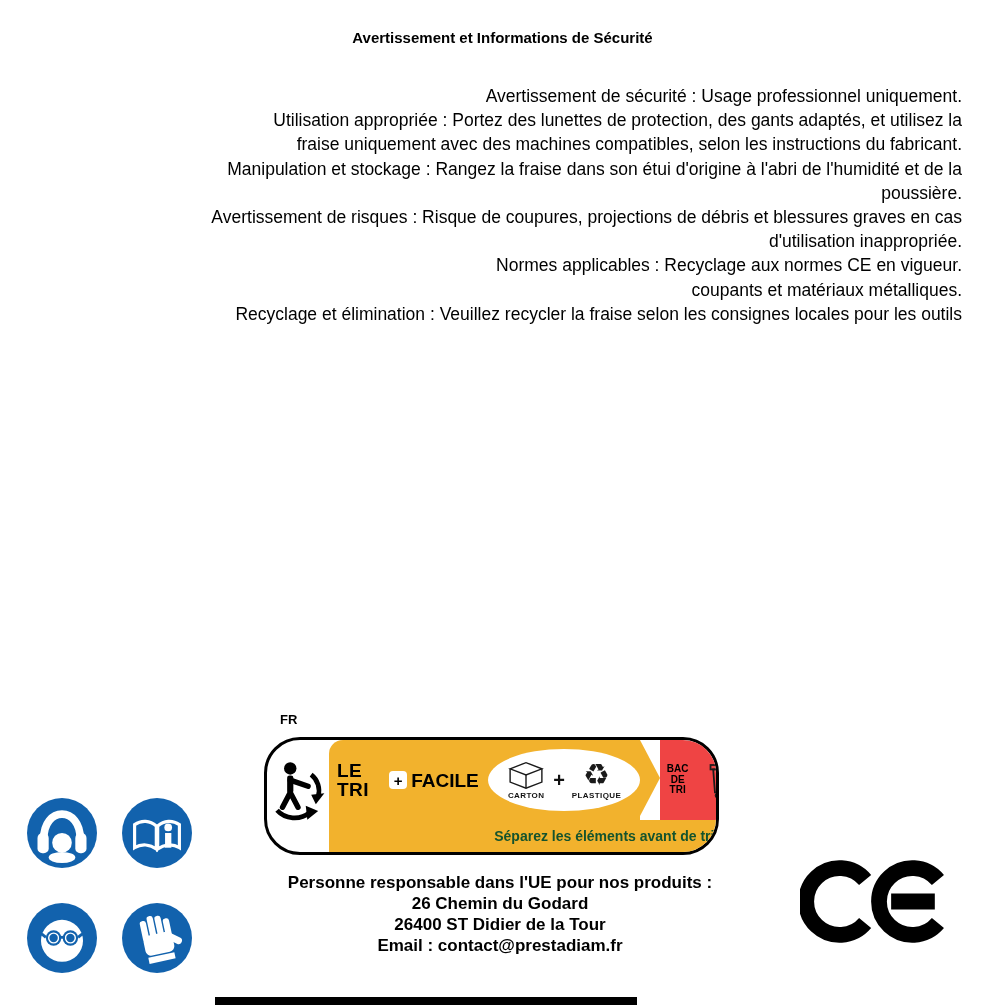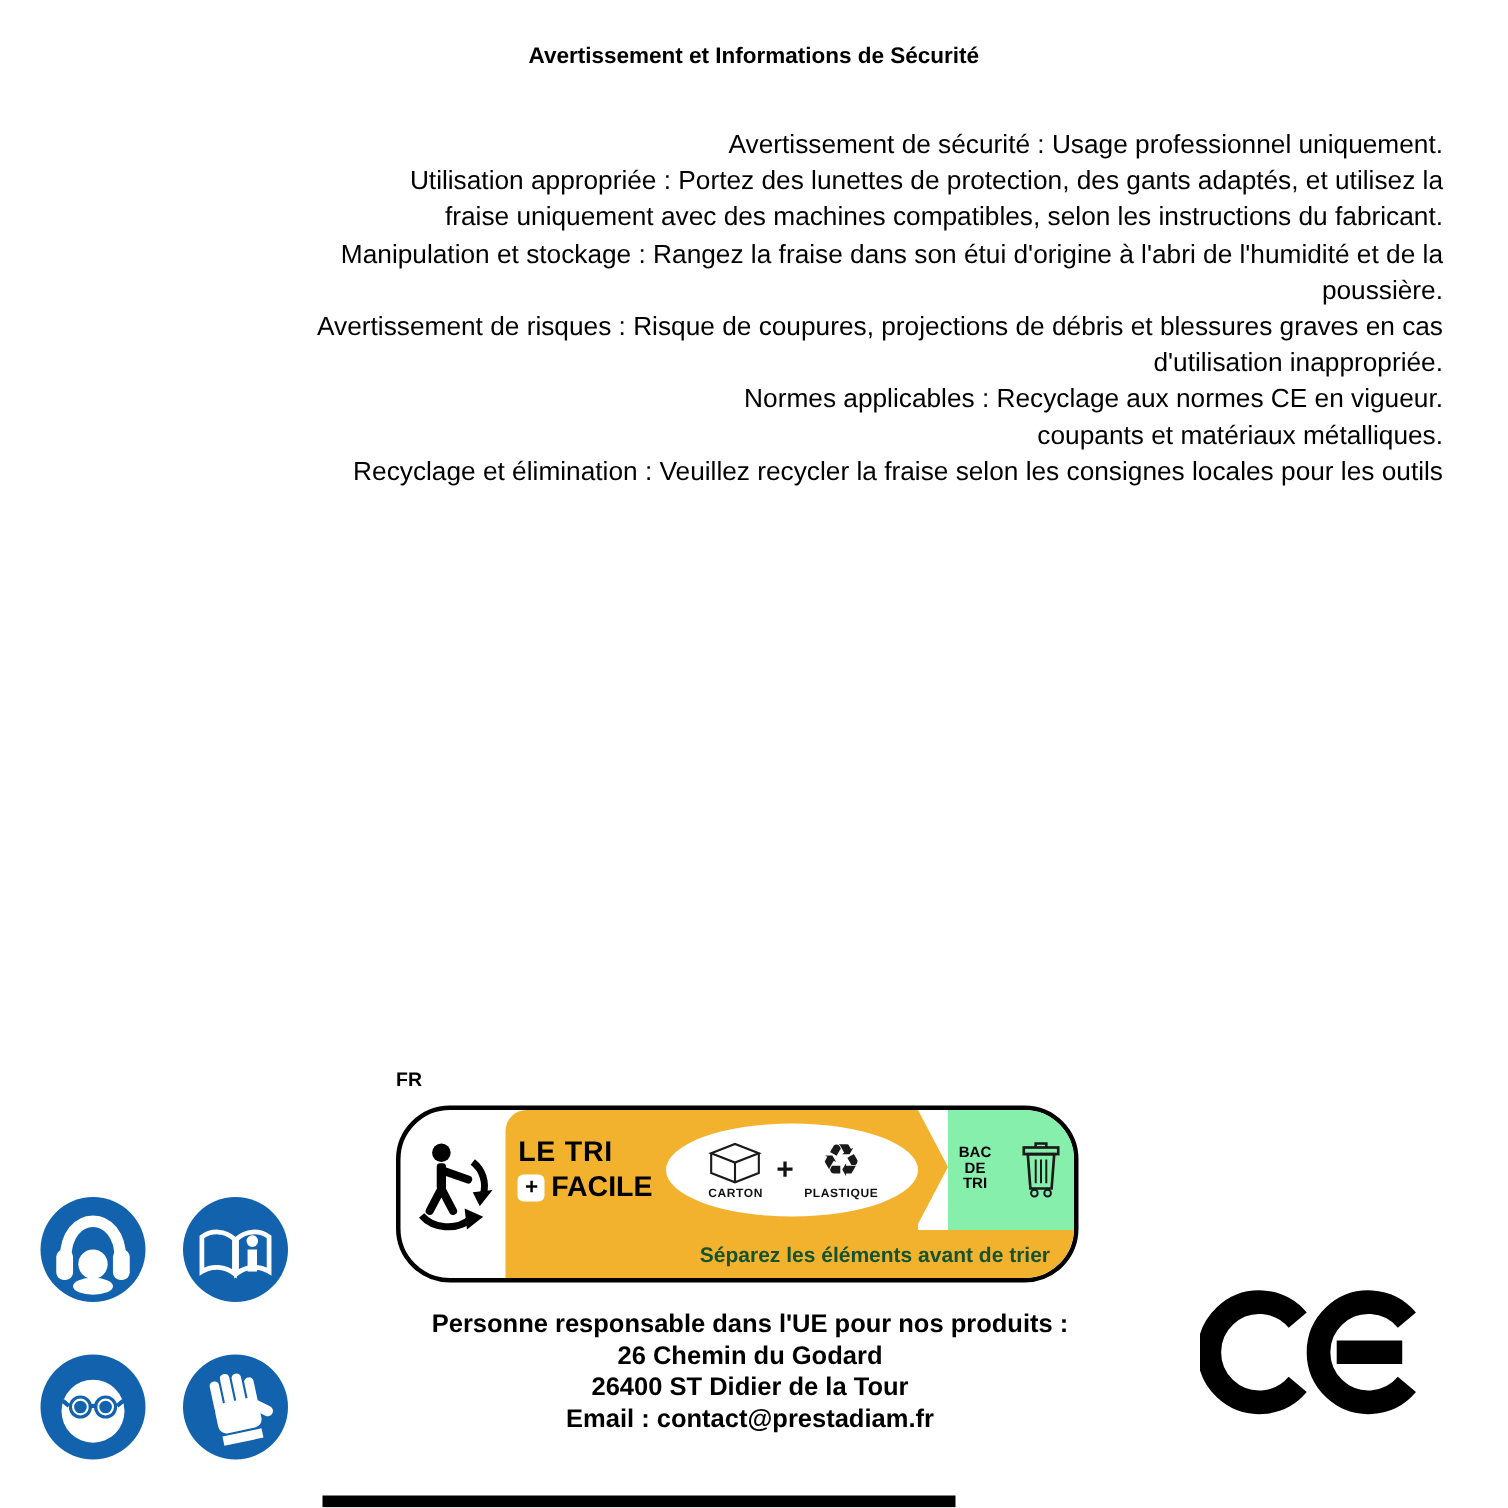--- a/index.html
+++ b/index.html
@@ -13,34 +13,34 @@
   }
   .body-text {
     position:absolute; left:72px; top:84px; width:890px;
     font-size:17.5px; line-height:24.2px;text-align:right;
   }
   .picto {
     position:absolute; width:70px; height:70px; border-radius:50%;
     background:#1262AD; display:flex; align-items:center; justify-content:center;
   }
   .picto svg { display:block; }
-  .fr-label { position:absolute; left:264px; top:712px; font-size:13px; font-weight:bold; }
+  .fr-label { position:absolute; left:280px; top:712px; font-size:13px; font-weight:bold; }
   .tri-label {
     position:absolute; left:264px; top:737px; width:455px; height:118px;
     background:#fff; border:3px solid #000; border-radius:36px;
     box-sizing:border-box; display:flex; overflow:hidden;
   }
   .triman-col { width:82px; display:flex; align-items:center; justify-content:center; }
   .label-right { flex:1; display:flex; flex-direction:column; }
   .label-toprow { flex:1; display:flex; align-items:stretch; }
   .yellow-block {
     flex:1; background:#F2B22D; border-radius:14px 0 0 0;
     display:flex; align-items:center; gap:9px; padding-left:8px;
   }
-  .tri-facile { display:flex; flex-direction:column; line-height:1; gap:4px; }
+  .tri-facile { display:flex; line-height:1; gap:4px; }
   .tri-line1 { font-weight:800; font-size:19px; letter-spacing:0.5px; }
   .tri-line2 { display:flex; align-items:center; gap:4px; font-weight:800; font-size:19px; }
   .plus-chip {
     width:18px; height:18px; background:#fff; border-radius:4px;
     display:flex; align-items:center; justify-content:center;
     font-size:15px; font-weight:800;
   }
   .oval {
     background:#fff; border-radius:50%; width:168px; height:62px;
     display:flex; align-items:center; justify-content:center; gap:7px;
@@ -48,21 +48,21 @@
   .material { display:flex; flex-direction:column; align-items:center; gap:1px; }
   .material-label { font-size:8px; font-weight:bold; letter-spacing:0.4px; color:#111; }
   .plus-sign { font-size:20px; font-weight:800; color:#111; }
   .recycle-glyph { font-size:30px; line-height:1; color:#1a1a1a; font-family:"DejaVu Sans", sans-serif; }
   .chevron {
     width:0; height:0; background:#fff;
     border-top:38px solid transparent; border-bottom:38px solid transparent;
     border-left:20px solid #F2B22D;
   }
   .bin-area {
-    width:84px; background:#86efac; display:flex; align-items:center;
+    width:84px; background:#ef4444; display:flex; align-items:center;
     justify-content:center; gap:18px;
   }
   .bac-text { font-size:10px; font-weight:800; text-align:center; line-height:1.08; }
   .tagline-row {
     height:32px; background:#F2B22D; display:flex; align-items:center;
     justify-content:flex-end; padding-right:16px; border-radius:0 0 30px 0;
     font-weight:bold; font-size:14px; color:#14532d;
   }
   .address {
     position:absolute; left:280px; top:872px; width:440px; text-align:center;

